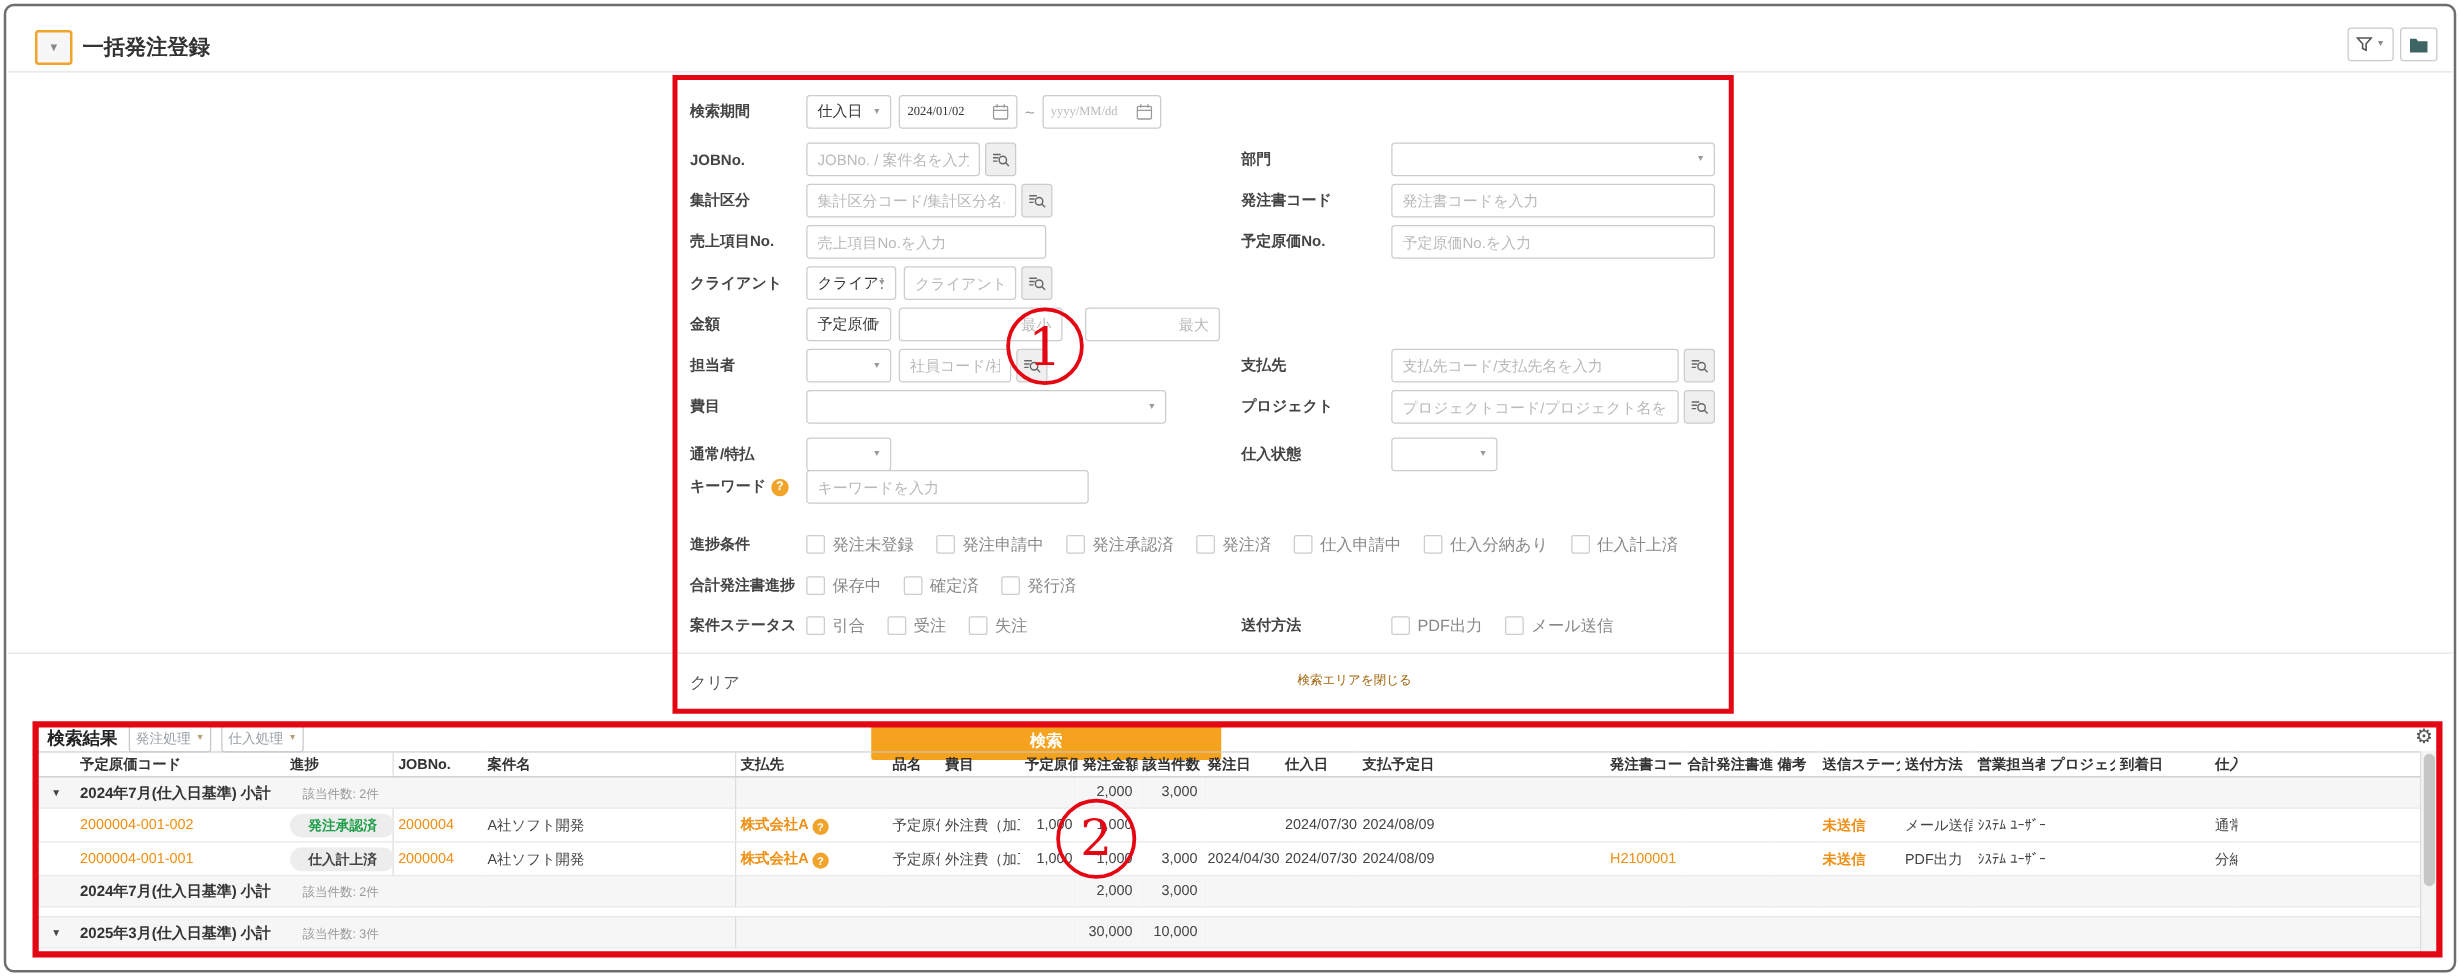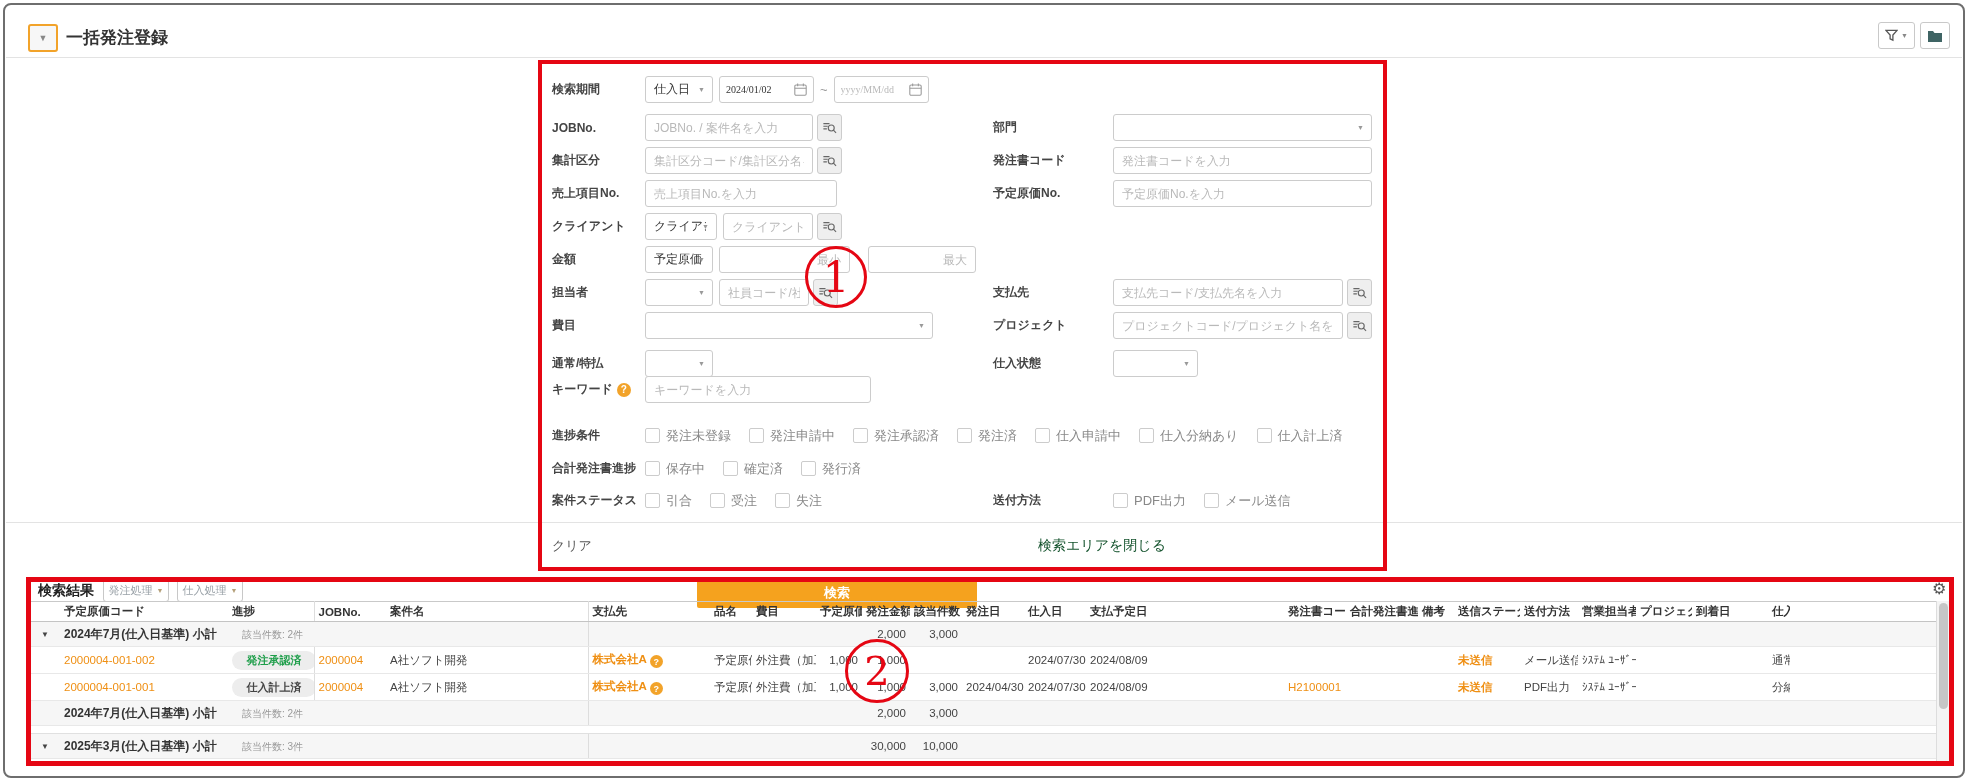--- a/index.html
+++ b/index.html
@@ -39,21 +39,21 @@
   .tilde { color:#999; font-size:13px; margin:0 6px; }
   .gap6 { width:6px; } .gap18 { width:18px; }
   .help-icon { display:inline-flex; width:14px; height:14px; border-radius:50%; background:#f2a32a; color:#fff;
     font-size:10px; font-weight:bold; align-items:center; justify-content:center; margin-left:4px; }
   .cb { display:flex; align-items:center; margin-right:18px; cursor:pointer; }
   .cb .box { width:15px; height:15px; border:1px solid #ccc; border-radius:2px; background:#fff; margin-right:6px; flex:0 0 auto; }
   .cb .cbl { font-size:13px; color:#888; white-space:nowrap; }
   .clear-btn { position:absolute; left:552px; top:537px; font-size:13px; color:#555; cursor:pointer; }
   .search-btn { position:absolute; left:697px; top:530px; width:280px; height:30px; background:#F5A21E;
     border:none; border-radius:2px; color:#fff; font-size:13px; font-weight:bold; cursor:pointer; font-family:inherit;margin-top:48px; }
-  .close-area-btn { position:absolute; left:1038px; top:537px; font-size:14px; color:#14532d; cursor:pointer; }
+  .close-area-btn { position:absolute; left:1038px; top:537px; font-size:10px; color:#a16207; cursor:pointer; }
 
   
   .results-title { position:absolute; left:38px; top:582px; font-size:14px; font-weight:bold; color:#222; }
   .proc-btn { position:absolute; top:579px; height:23px; width:66px; background:#fff; border:1px solid #c8c8c8;
     border-radius:3px; font-size:11px; color:#9aa2a8; display:flex; align-items:center; justify-content:center;
     gap:4px; cursor:pointer; }
   .proc-btn .caret { font-size:7px; color:#b5a07a; }
   .gear { position:absolute; left:1932px; top:579px; font-size:16px; color:#555; cursor:pointer; }
 
   .tbl-wrap { position:absolute; left:30px; top:601px; width:1906px; overflow:hidden; }
@@ -145,21 +145,21 @@
         <svg width="13" height="13" viewBox="0 0 16 16">
             <rect x="1" y="2.5" width="14" height="12.5" rx="1.5" fill="none" stroke="#999" stroke-width="1.3"></rect>
             <path d="M1 6.5h14M4.5 0.5v3.5M11.5 0.5v3.5" stroke="#999" stroke-width="1.3" fill="none"></path>
           </svg>
       </span>
     </div>
   </div>
 
   <div class="frow" style="left:552px;top:114px">
     <span class="flabel">JOBNo.</span>
-    <input class="inp" style="width: 168px;" placeholder="JOBNo. / 案件名を入力">
+    <input class="inp" style="width: 139px;" placeholder="JOBNo. / 案件名を入力">
     <button class="lookup-btn">
       <span>
           <svg width="15" height="14" viewBox="0 0 16 16">
             <path d="M1 3h7M1 6h5M1 9h4" stroke="#666" stroke-width="1.3"></path>
             <circle cx="10" cy="8" r="3.4" stroke="#666" stroke-width="1.3" fill="none"></circle>
             <path d="M12.5 10.5l3 3" stroke="#666" stroke-width="1.3"></path>
           </svg>
         </span>
     </button>
   </div>

